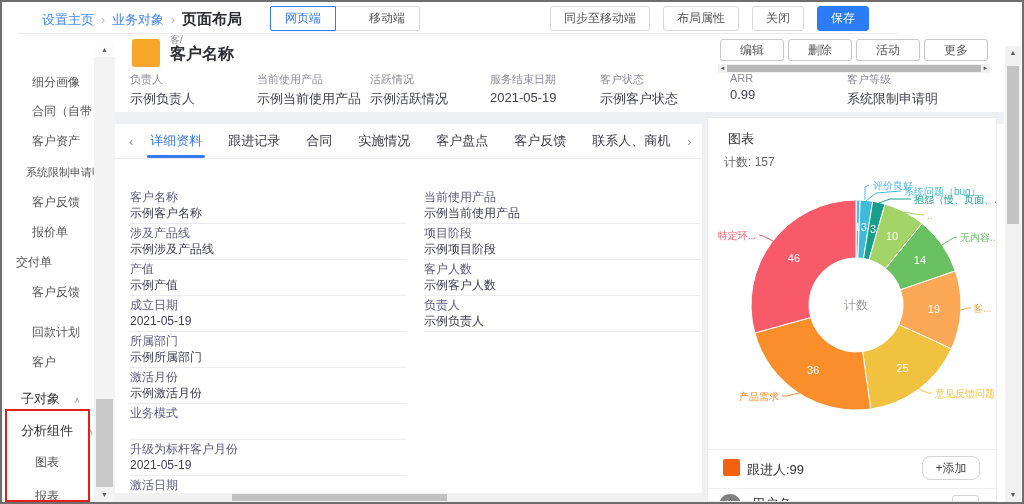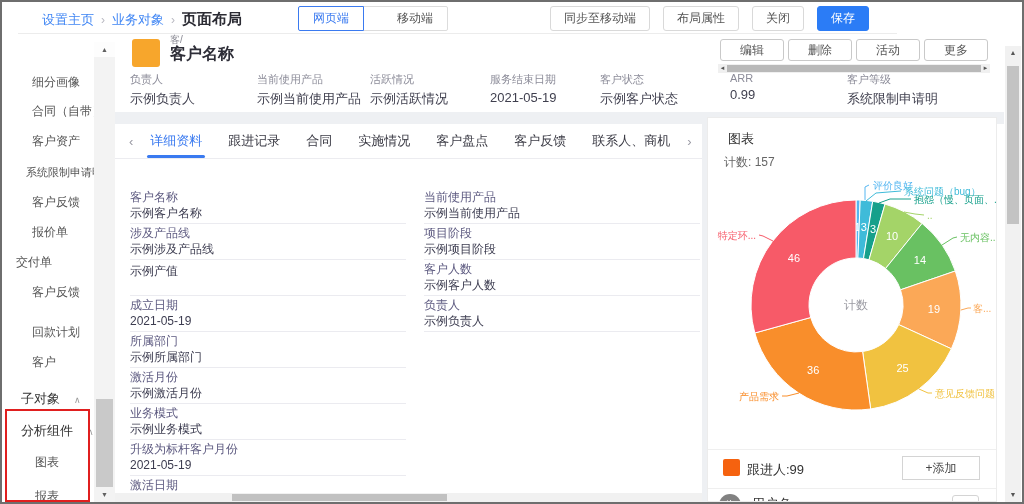--- a/index.html
+++ b/index.html
@@ -5,21 +5,21 @@
   * { box-sizing: border-box; margin: 0; padding: 0; }
   html,body { width:1024px; height:504px; background:#fff; font-family:"Liberation Sans","DejaVu Sans",sans-serif; }
   .frame { position:relative; width:1024px; height:504px; border:2px solid #6e6e6e; background:#fff; overflow:hidden; }
 
   
   .topbar { position:absolute; left:16px; top:0; width:879px; height:32px; background:#fff; border-bottom:1px solid #ececec; }
   .crumb { position:absolute; left:24px; top:8px; font-size:13px; color:#4086f4; display:flex; align-items:center; gap:7px; }
   .crumb .sep { color:#b9b9c2; font-size:12px; }
   .crumb .cur { color:#2b2b33; font-size:15px; font-weight:bold; }
   .toggle { position:absolute; left:252px; top:4px; display:inline-flex; }
-  .tg { height:25px; padding:0 14px; font-size:12px; line-height:23px; border:1px solid #dcdcdc; background:#fff; color:#555;margin-left:28px; }
+  .tg { height:25px; padding:0 14px; font-size:12px; line-height:23px; border:1px solid #dcdcdc; background:#fff; color:#555; }
   .tg.active { border-color:#3a7af0; color:#3a7af0; position:relative; z-index:1; border-radius:2px 0 0 2px; }
   .tg.idle { margin-left:-1px; border-radius:0 2px 2px 0;padding-left:33px; }
   .actions { position:absolute; right:28px; top:4px; display:flex; gap:13px; }
   .btn { height:25px; padding:0 13px; font-size:12px; line-height:23px; border:1px solid #d9d9d9; border-radius:3px; background:#fff; color:#555; cursor:pointer; }
   .btn.primary { background:#2b7cf6; border-color:#2b7cf6; color:#fff; }
 
   
   .sidebar { position:absolute; left:0; top:32px; width:113px; bottom:0; background:#fff; }
   .snav { position:absolute; left:0; font-size:12px; color:#555; white-space:nowrap; cursor:pointer; }
   .snav.group { color:#333; font-size:13px; }
@@ -66,21 +66,21 @@
   .ds-thumb { position:absolute; left:117px; width:215px; top:1px; bottom:1px; background:#c1c1c1; }
 
   
   .chart-panel { position:absolute; left:705px; top:115px; width:290px; bottom:0; background:#fff; border:1px solid #ececec; overflow:hidden; }
   .cp-title { position:absolute; left:20px; top:12px; font-size:13px; color:#333; }
   .cp-count { position:absolute; left:16px; top:36px; font-size:12px; color:#666; }
   .cp-svg { position:absolute; left:0; top:50px; }
   .cp-div1 { position:absolute; left:0; top:331px; width:100%; border-top:1px solid #efefef; }
   .follow-sq { position:absolute; left:15px; top:341px; width:17px; height:17px; background:#f5620f; border-radius:2px; }
   .follow-label { position:absolute; left:39px; top:343px; font-size:13px; color:#333; }
-  .add-btn { position:absolute; right:16px; top:338px; width:78px; height:24px; border:1px solid #d4d4d4; border-radius:0; background:#fff; font-size:12px; color:#444; line-height:22px; text-align:center; cursor:pointer; }
+  .add-btn { position:absolute; right:16px; top:338px; width:58px; height:24px; border:1px solid #d4d4d4; border-radius:8px; background:#fff; font-size:12px; color:#444; line-height:22px; text-align:center; cursor:pointer; }
   .cp-div2 { position:absolute; left:0; top:370px; width:100%; border-top:1px solid #efefef; }
   .user-avatar { position:absolute; left:11px; top:376px; width:22px; height:22px; border-radius:50%; background:#818181; color:#fff; font-size:11px; text-align:center; line-height:22px; }
   .user-name { position:absolute; left:44px; top:377px; font-size:13px; color:#333; }
   .dd-btn { position:absolute; right:17px; top:377px; width:27px; height:20px; border:1px solid #d4d4d4; border-radius:3px; background:#fff; font-size:7px; color:#555; text-align:center; line-height:19px; cursor:pointer; }
 
   
   .vscroll { position:absolute; right:1px; top:44px; width:16px; bottom:0; background:#f1f1f1; }
   .vs-btn { position:absolute; left:0; width:16px; height:14px; color:#555; font-size:7px; text-align:center; line-height:14px; }
   .vs-thumb { position:absolute; left:2px; right:2px; top:20px; height:158px; background:#c3c3c3; }
 </style>
@@ -204,37 +204,37 @@
     <div class="col left">
       <div class="field">
           <div class="f-label">客户名称</div>
           <div class="f-value">示例客户名称</div>
         </div>
       <div class="field">
           <div class="f-label">涉及产品线</div>
           <div class="f-value">示例涉及产品线</div>
         </div>
       <div class="field">
+          <div class="f-label">产值</div>
           <div class="f-value">示例产值</div>
         </div>
       <div class="field">
           <div class="f-label">成立日期</div>
           <div class="f-value">2021-05-19</div>
         </div>
       <div class="field">
           <div class="f-label">所属部门</div>
           <div class="f-value">示例所属部门</div>
         </div>
       <div class="field">
           <div class="f-label">激活月份</div>
           <div class="f-value">示例激活月份</div>
         </div>
       <div class="field">
           <div class="f-label">业务模式</div>
-          <div class="f-value">示例业务模式</div>
         </div>
       <div class="field">
           <div class="f-label">升级为标杆客户月份</div>
           <div class="f-value">2021-05-19</div>
         </div>
       <div class="field">
           <div class="f-label">激活日期</div>
           <div class="f-value">2021-05-19</div>
         </div>
     </div>

